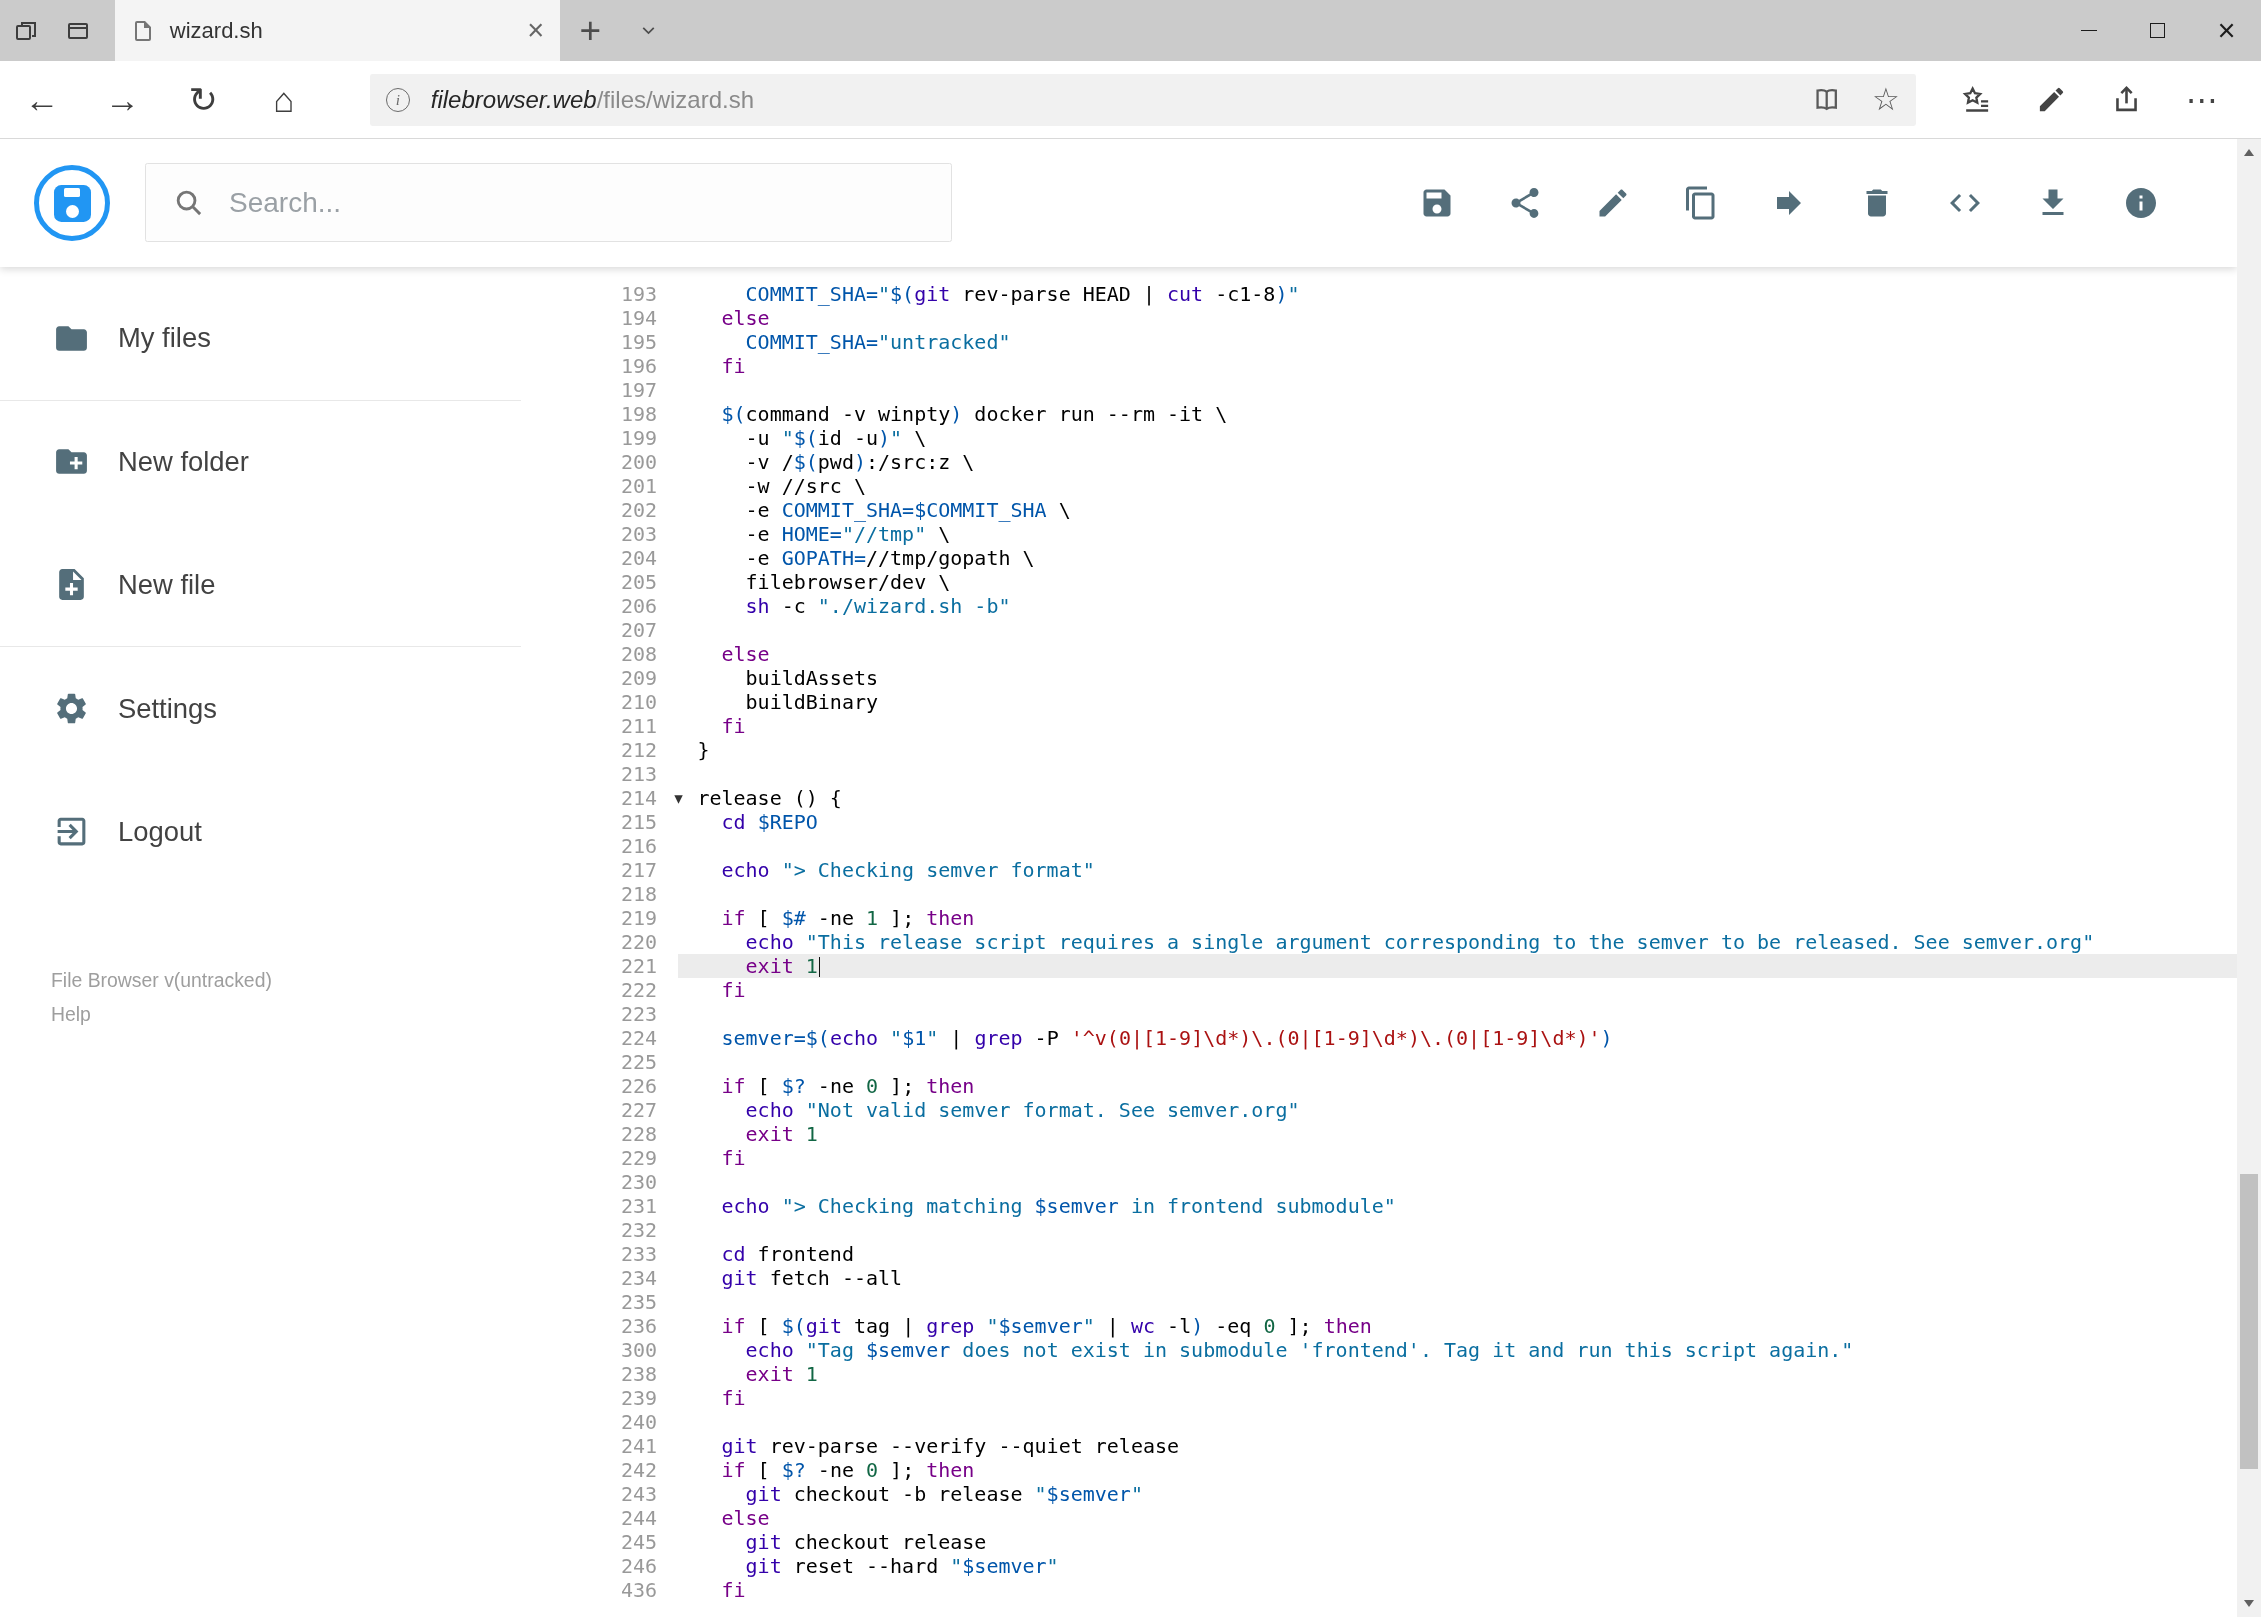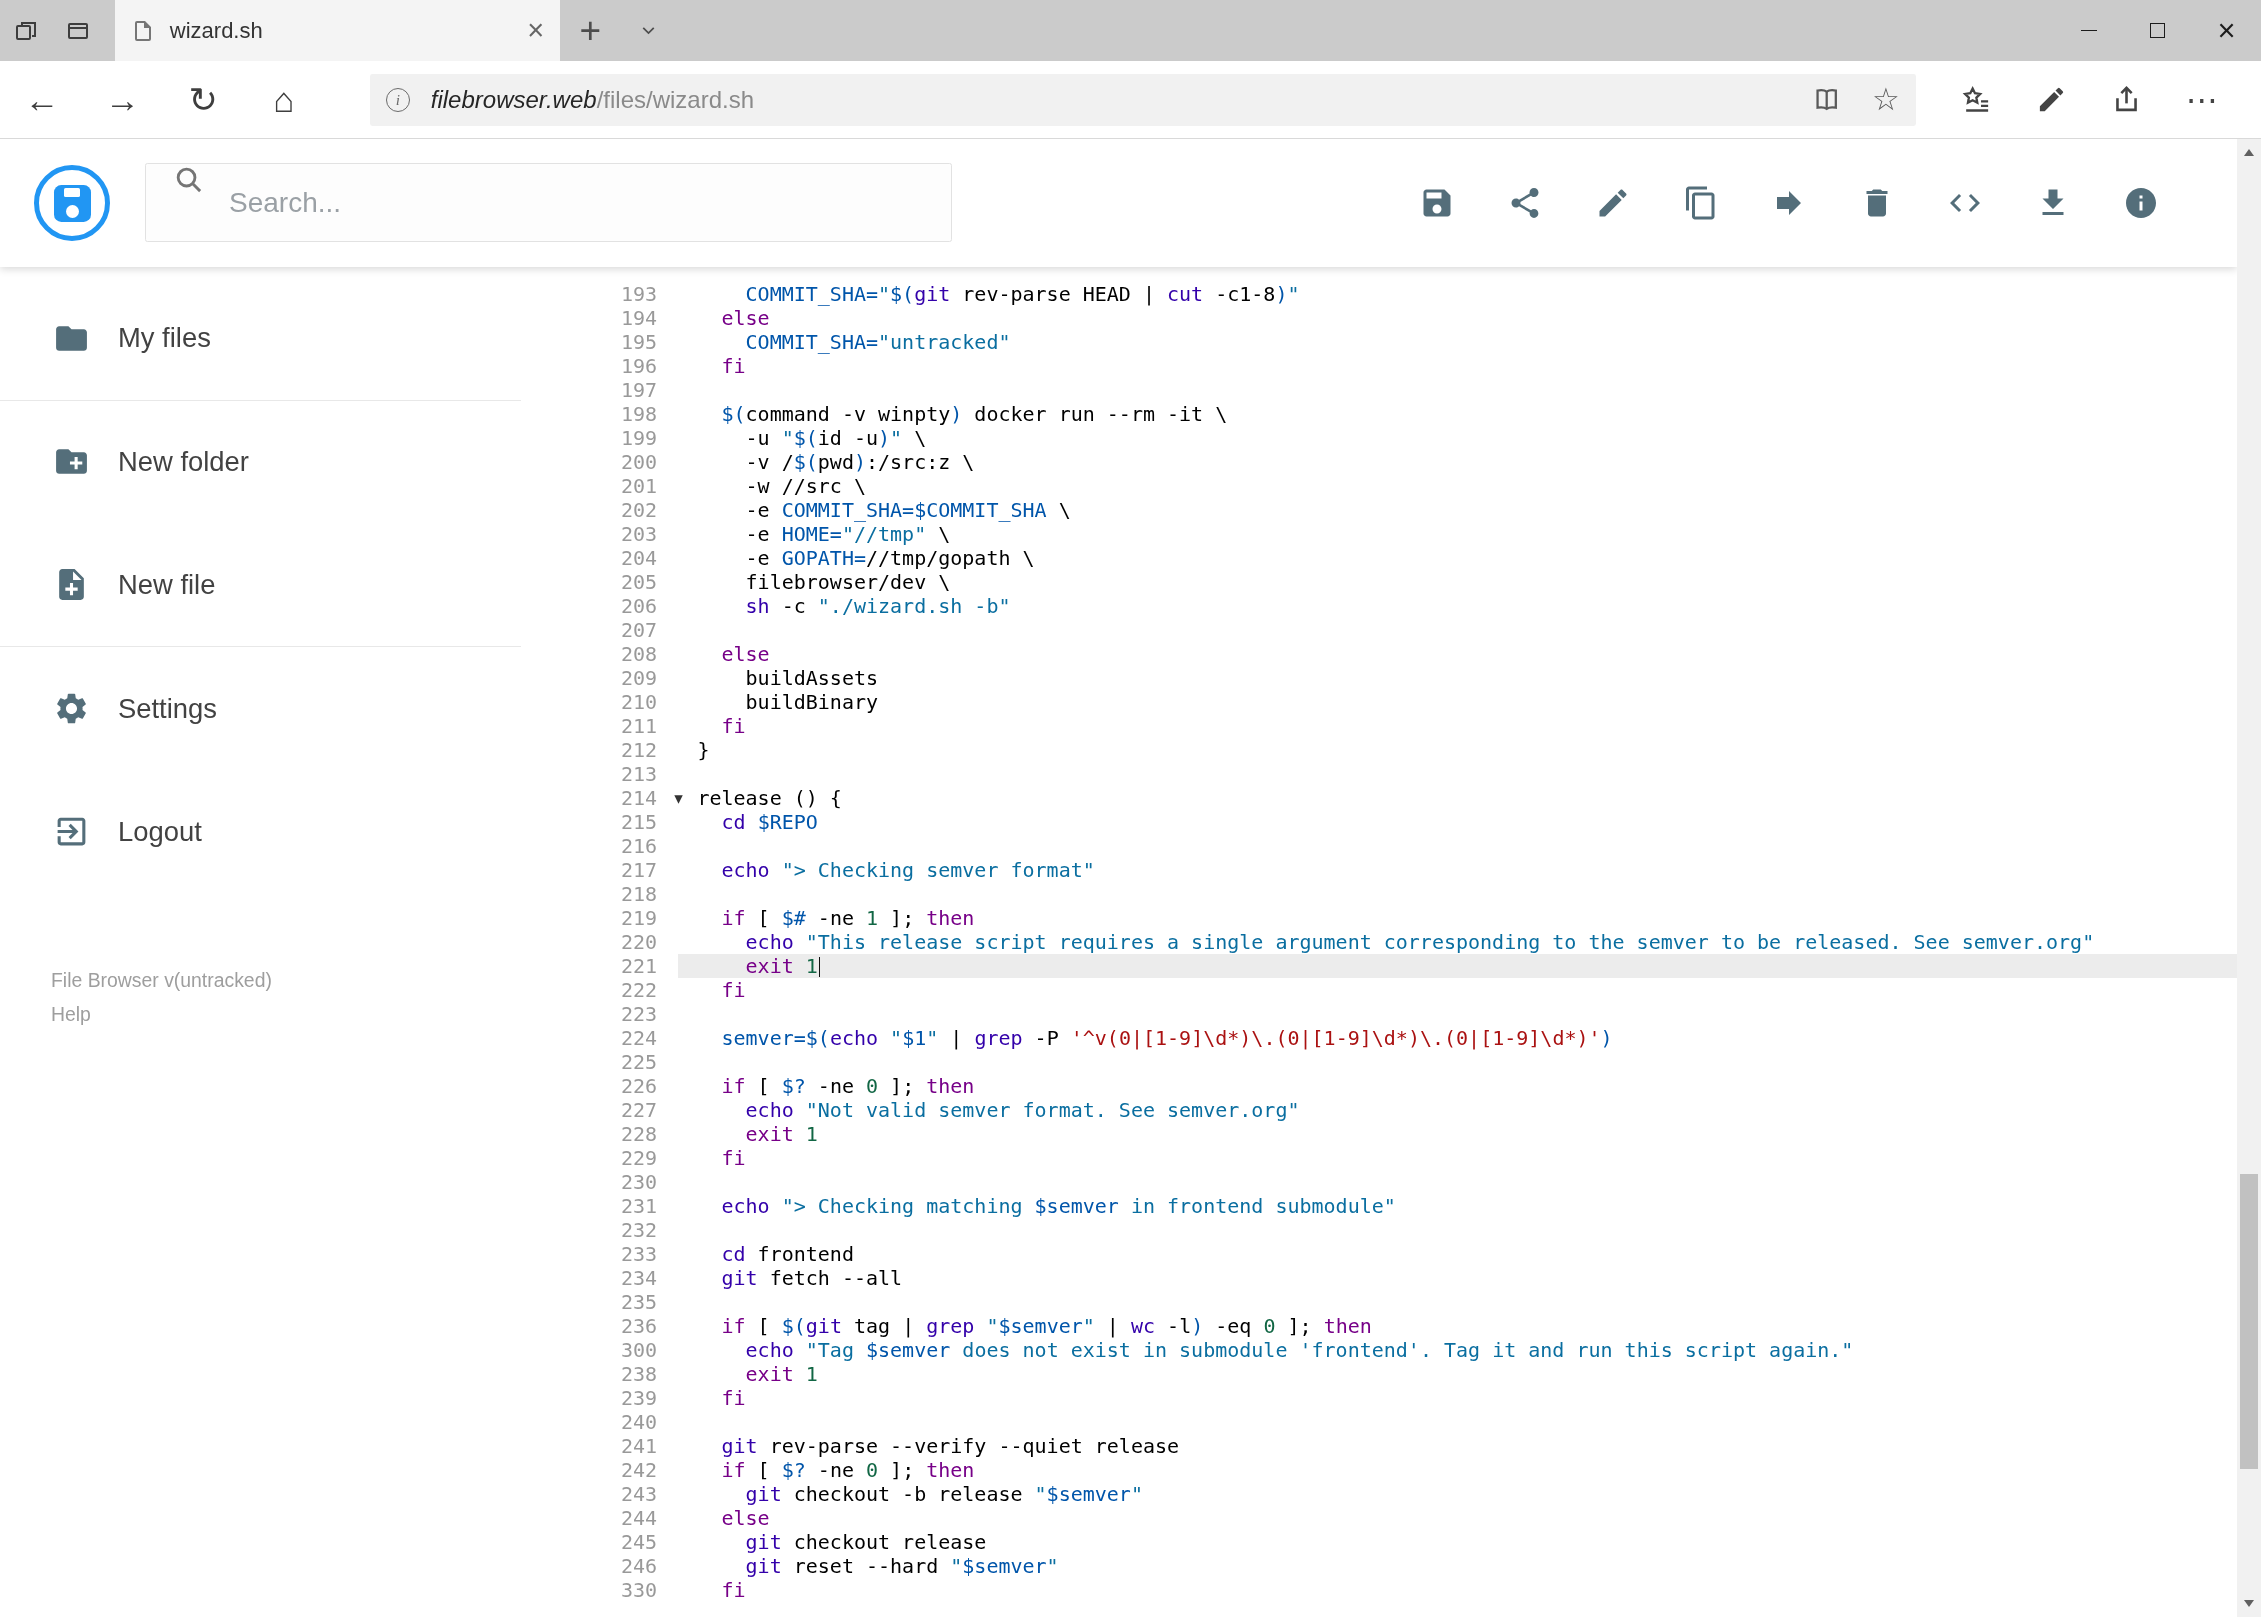--- a/index.html
+++ b/index.html
@@ -38,21 +38,21 @@
   .ell{font-size:32px;color:#444;line-height:1;}
 
   
   .page{position:absolute;top:139px;left:0;right:24px;bottom:0;background:#fff;overflow:hidden;}
 
   .appheader{position:absolute;top:0;left:0;right:0;height:128px;background:#fff;box-shadow:0 2.4px 8px rgba(0,0,0,.16);z-index:5;}
   .logo{position:absolute;left:34px;top:26px;width:76px;height:76px;border:5.7px solid var(--brand);border-radius:50%;box-sizing:border-box;display:flex;align-items:center;justify-content:center;}
   .logo-inner{width:37px;height:37px;background:var(--brand);border-radius:7.3px;position:relative;}
   .logo-inner::before{content:"";position:absolute;top:3.2px;left:10.5px;width:16px;height:9.7px;background:#fff;border-radius:1.6px;}
   .logo-inner::after{content:"";position:absolute;bottom:4px;left:12px;width:13px;height:13px;background:#fff;border-radius:50%;}
-  .search{position:absolute;left:145px;top:24px;width:807px;height:79px;background:#fdfdfd;border:0.8px solid #e2e2e2;border-radius:2.4px;box-sizing:border-box;display:flex;padding:0 27.4px;gap:22.6px;}
+  .search{position:absolute;left:145px;top:24px;width:807px;height:79px;background:#fdfdfd;border:0.8px solid #e2e2e2;border-radius:2.4px;box-sizing:border-box;display:flex;align-items:center;padding:0 27.4px;gap:22.6px;}
   .search .svgi{color:#757575;}
   .search input{border:none;outline:none;background:transparent;font-size:28px;color:#444;width:662px;font-family:"Liberation Sans",sans-serif;}
   .search input::placeholder{color:#9aa0a5;}
   .actions{position:absolute;right:78px;top:0;height:100%;display:flex;align-items:center;gap:52px;}
   .act-btn{width:36px;height:36px;border:none;background:none;padding:0;color:var(--hicon);cursor:pointer;}
 
   .content{position:absolute;top:128px;left:0;right:0;bottom:0;display:flex;}
 
   
   .sidebar{width:521px;flex:none;padding-top:9.7px;box-sizing:border-box;}
@@ -336,21 +336,21 @@
           <div class="cl"><span class="gut">300</span><span class="code"><span class="t-p">    </span><span class="t-b">echo</span><span class="t-p"> </span><span class="t-s">"Tag </span><span class="t-v">$semver</span><span class="t-s"> does not exist in submodule 'frontend'. Tag it and run this script again."</span></span></div>
           <div class="cl"><span class="gut">238</span><span class="code"><span class="t-p">    </span><span class="t-k">exit</span><span class="t-p"> </span><span class="t-n">1</span></span></div>
           <div class="cl"><span class="gut">239</span><span class="code"><span class="t-p">  </span><span class="t-k">fi</span></span></div>
           <div class="cl"><span class="gut">240</span><span class="code"></span></div>
           <div class="cl"><span class="gut">241</span><span class="code"><span class="t-p">  </span><span class="t-b">git</span><span class="t-p"> rev-parse --verify --quiet release</span></span></div>
           <div class="cl"><span class="gut">242</span><span class="code"><span class="t-p">  </span><span class="t-k">if</span><span class="t-p"> [ </span><span class="t-v">$?</span><span class="t-p"> -ne </span><span class="t-n">0</span><span class="t-p"> ]; </span><span class="t-k">then</span></span></div>
           <div class="cl"><span class="gut">243</span><span class="code"><span class="t-p">    </span><span class="t-b">git</span><span class="t-p"> checkout -b release </span><span class="t-s">"</span><span class="t-v">$semver</span><span class="t-s">"</span></span></div>
           <div class="cl"><span class="gut">244</span><span class="code"><span class="t-p">  </span><span class="t-k">else</span></span></div>
           <div class="cl"><span class="gut">245</span><span class="code"><span class="t-p">    </span><span class="t-b">git</span><span class="t-p"> checkout release</span></span></div>
           <div class="cl"><span class="gut">246</span><span class="code"><span class="t-p">    </span><span class="t-b">git</span><span class="t-p"> reset --hard </span><span class="t-s">"</span><span class="t-v">$semver</span><span class="t-s">"</span></span></div>
-          <div class="cl"><span class="gut">330</span><span class="code"><span class="t-p">  </span><span class="t-k">fi</span></span></div>
+          <div class="cl"><span class="gut">436</span><span class="code"><span class="t-p">  </span><span class="t-k">fi</span></span></div>
         </div>
     </div>
   </div>
 
 </div>
 
 <div class="scrollbar">
   <div class="sb-arrow up">
       <span class="tri-up"></span>
     </div>

